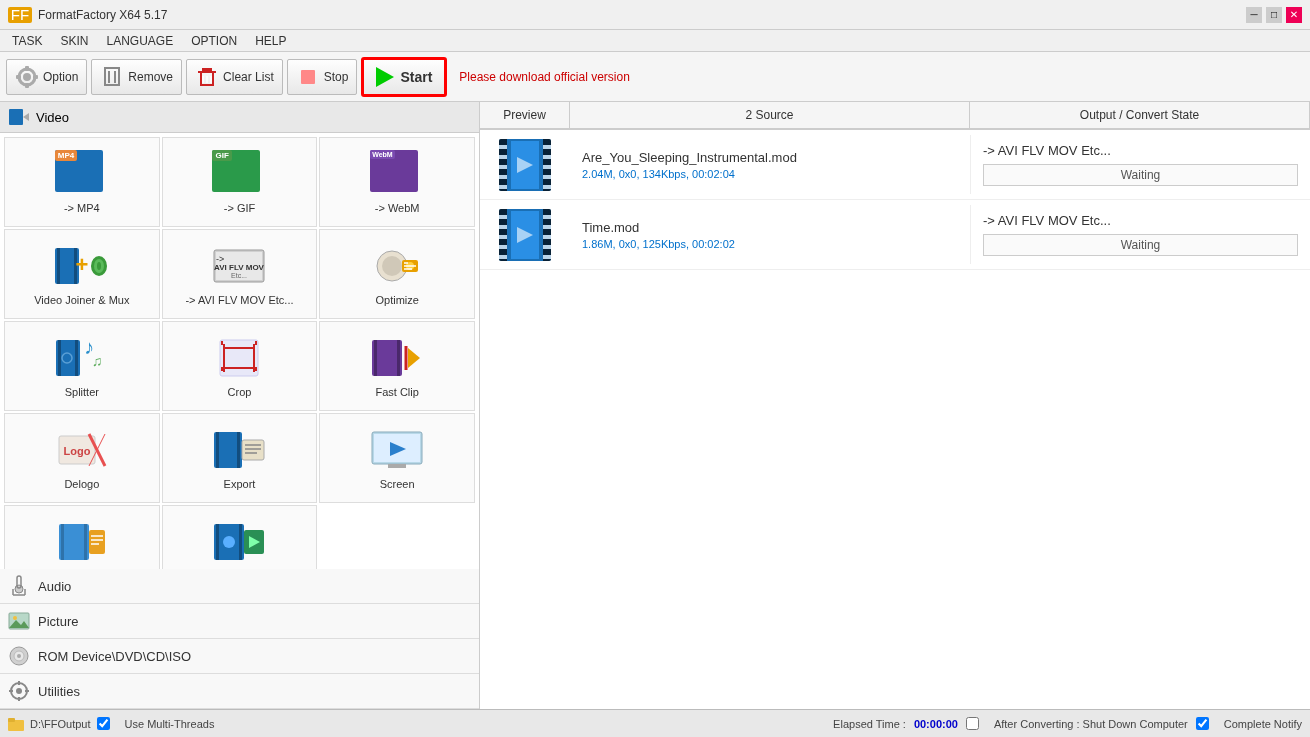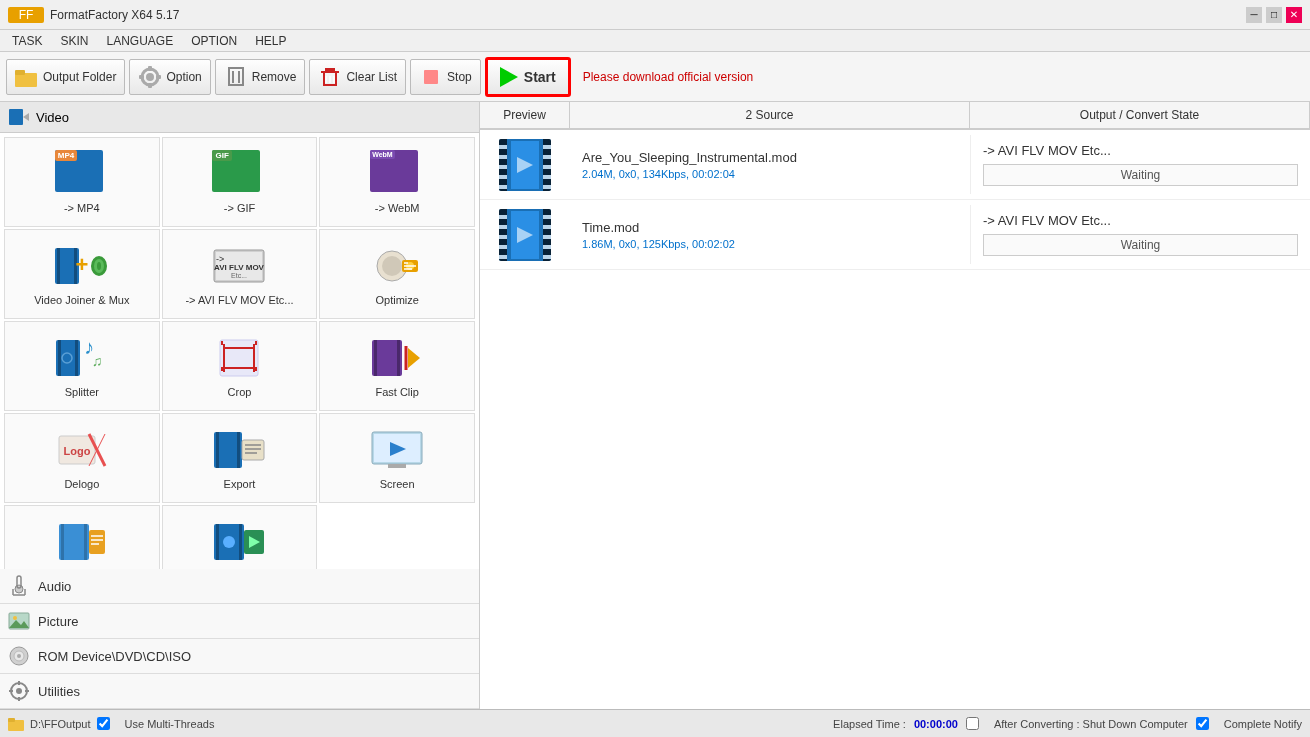--- a/index.html
+++ b/index.html
@@ -9,21 +9,21 @@
     .titlebar {
       background: #f0f0f0;
       height: 30px;
       display: flex;
       align-items: center;
       padding: 0 8px;
       border-bottom: 1px solid #ccc;
       justify-content: space-between;
     }
     .titlebar-left { display: flex; align-items: center; gap: 6px; }
-    .titlebar-icon { width: 36px; height: 16px; background: #e8a000; border-radius: 2px; display: flex; align-items: center; justify-content: center; font-size: 12px; color: white; }
+    .titlebar-icon { width: 24px; height: 16px; background: #e8a000; border-radius: 2px; display: flex; align-items: center; justify-content: center; font-size: 15px; color: white; }
     .titlebar-title { font-size: 12px; color: #333; }
     .titlebar-controls { display: flex; gap: 4px; }
     .titlebar-btn { width: 16px; height: 16px; background: #ccc; border: none; cursor: pointer; font-size: 10px; display: flex; align-items: center; justify-content: center; }
     .titlebar-btn.close { background: #e05; color: white; }
 
     
     .menubar {
       background: #f0f0f0;
       height: 22px;
       display: flex;
@@ -307,29 +307,20 @@
 
 <div class="menubar">
   <div class="menubar-item">TASK</div>
   <div class="menubar-item">SKIN</div>
   <div class="menubar-item">LANGUAGE</div>
   <div class="menubar-item">OPTION</div>
   <div class="menubar-item">HELP</div>
 </div>
 
 <div class="toolbar">
-  <button class="toolbar-btn">
-    <div class="toolbar-btn-icon">
-      <svg width="24" height="20" viewBox="0 0 24 20">
-        <rect x="0" y="6" width="22" height="14" fill="#f0c040" rx="1"></rect>
-        <rect x="0" y="3" width="10" height="5" fill="#e0b030" rx="1"></rect>
-      </svg>
-    </div>
-    <span>Output Folder</span>
-  </button>
   <button class="toolbar-btn">
     <div class="toolbar-btn-icon">
       <svg width="22" height="22" viewBox="0 0 22 22">
         <circle cx="11" cy="11" r="4" fill="#aaa"></circle>
         <circle cx="11" cy="11" r="8" fill="none" stroke="#aaa" stroke-width="3"></circle>
         <rect x="9" y="0" width="4" height="5" fill="#aaa" rx="1"></rect>
         <rect x="9" y="17" width="4" height="5" fill="#aaa" rx="1"></rect>
         <rect x="0" y="9" width="5" height="4" fill="#aaa" rx="1"></rect>
         <rect x="17" y="9" width="5" height="4" fill="#aaa" rx="1"></rect>
       </svg>

